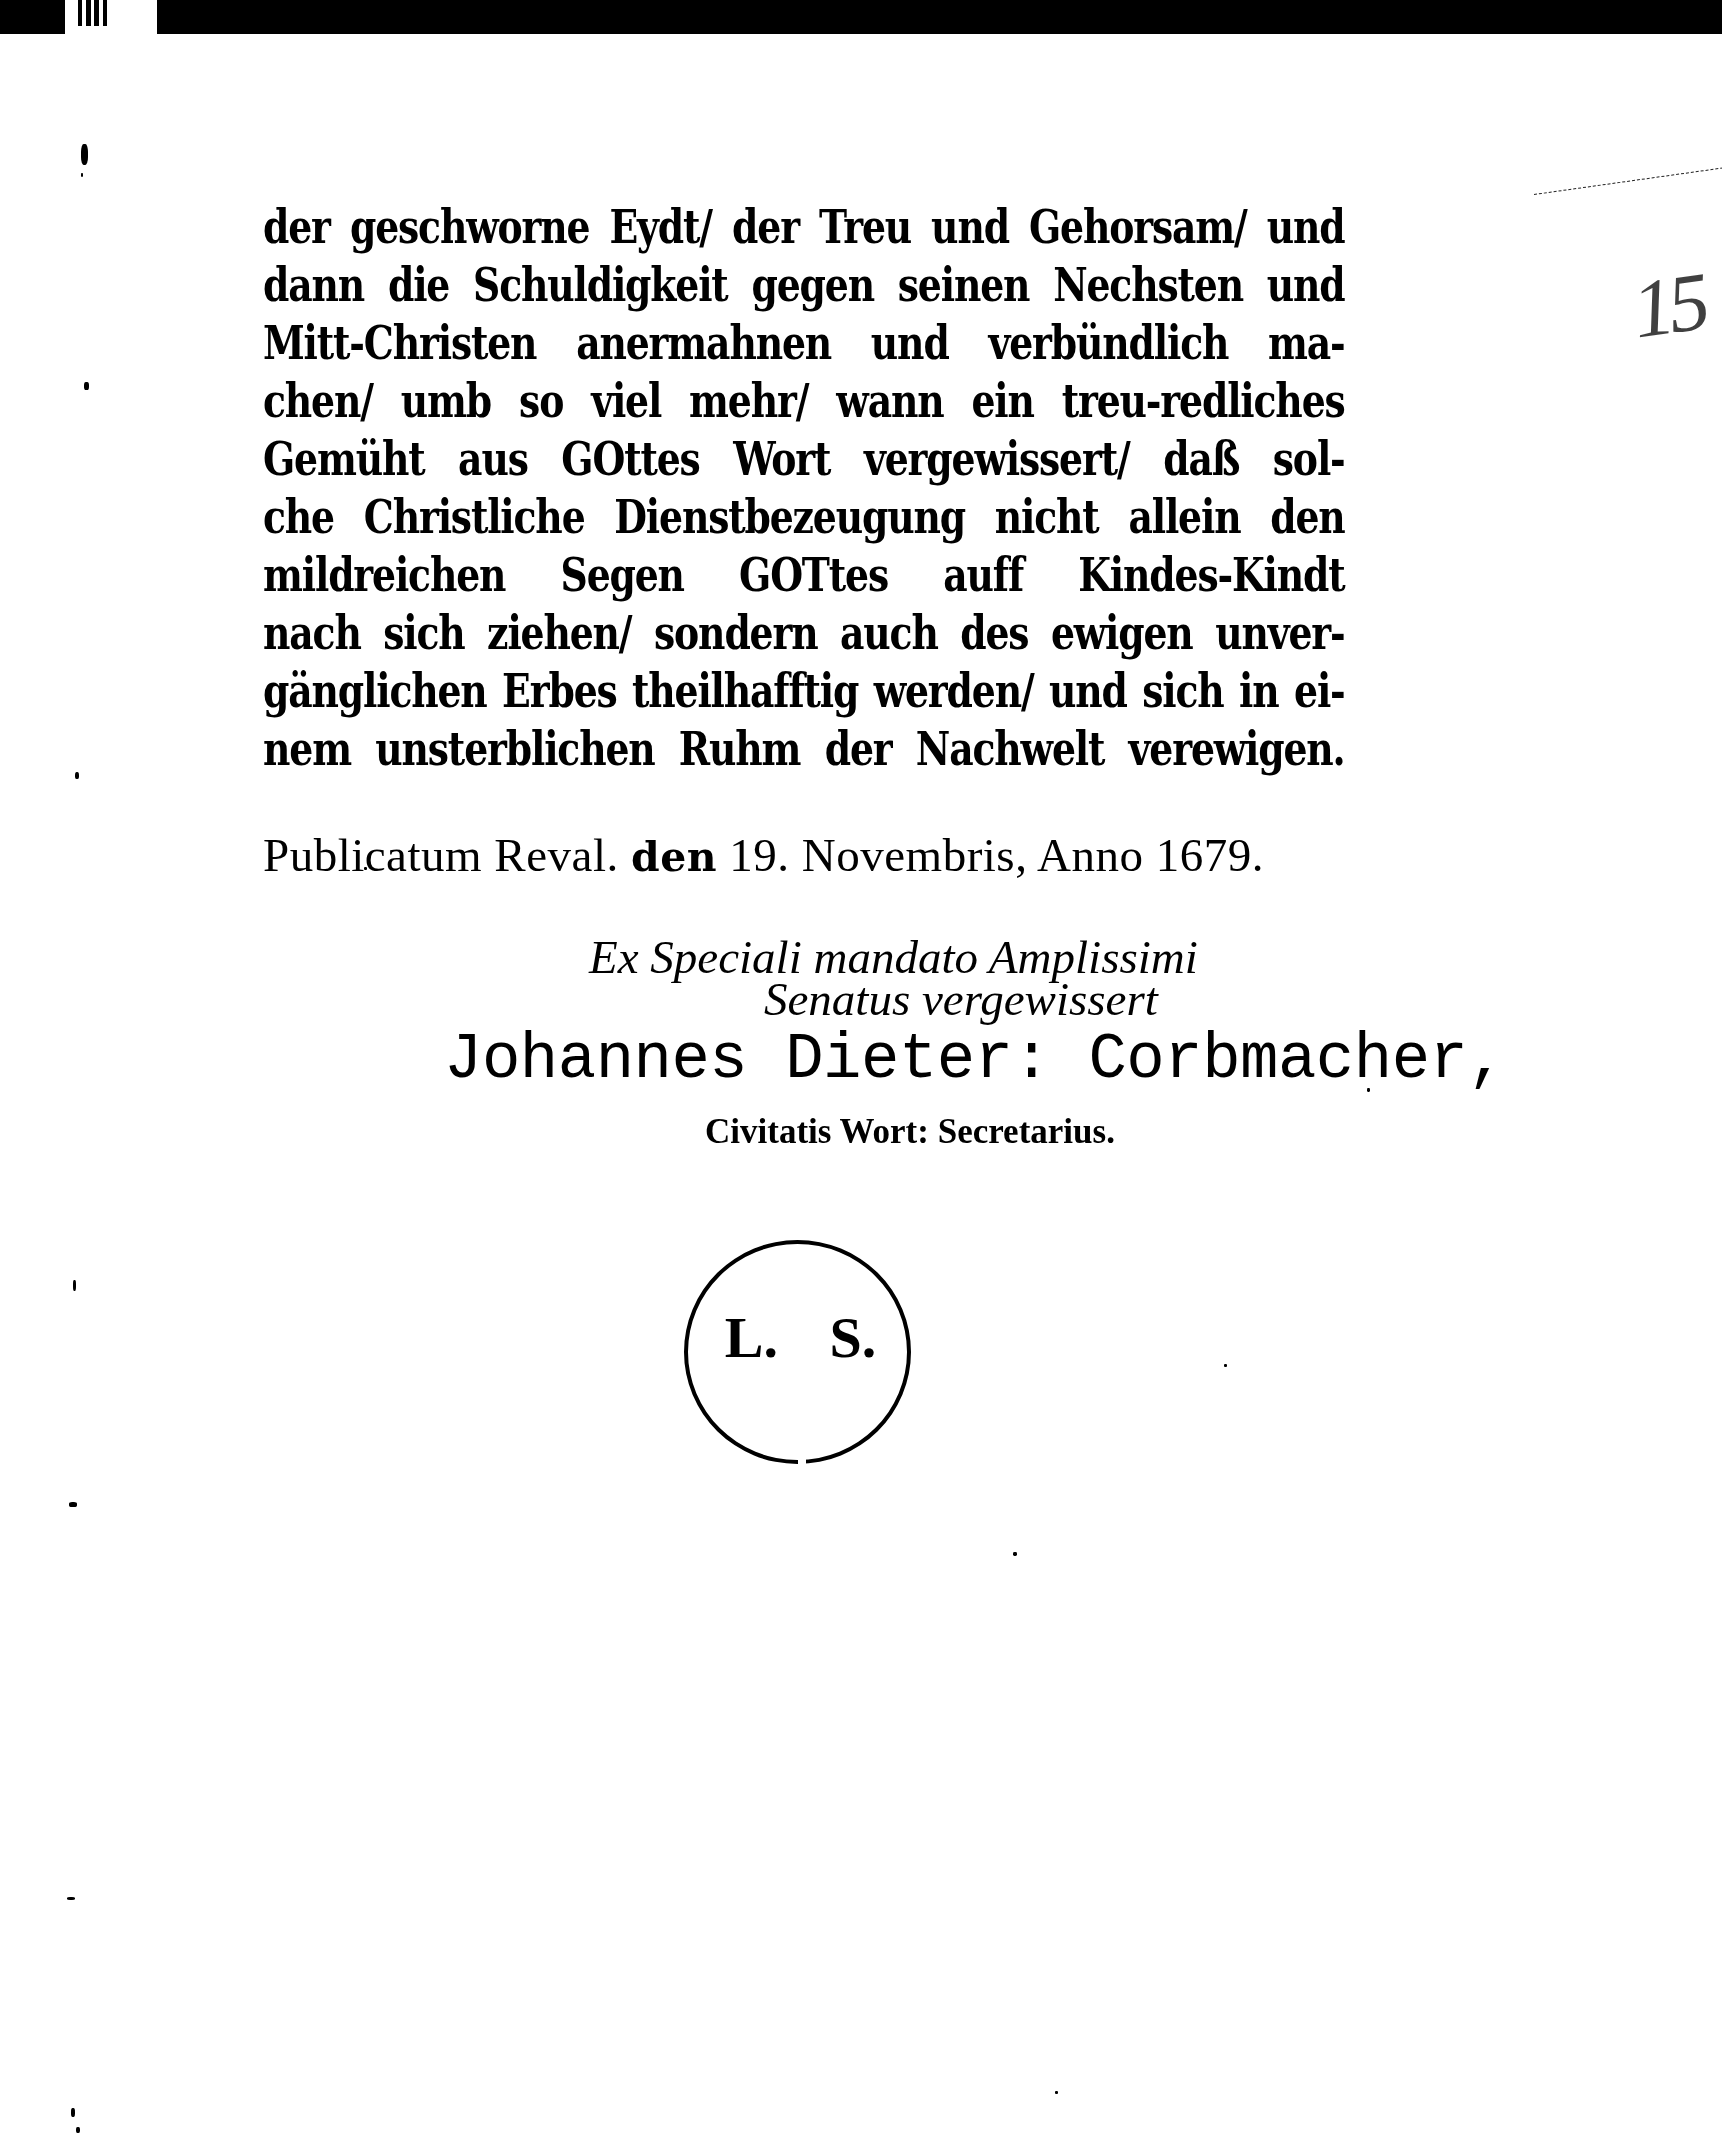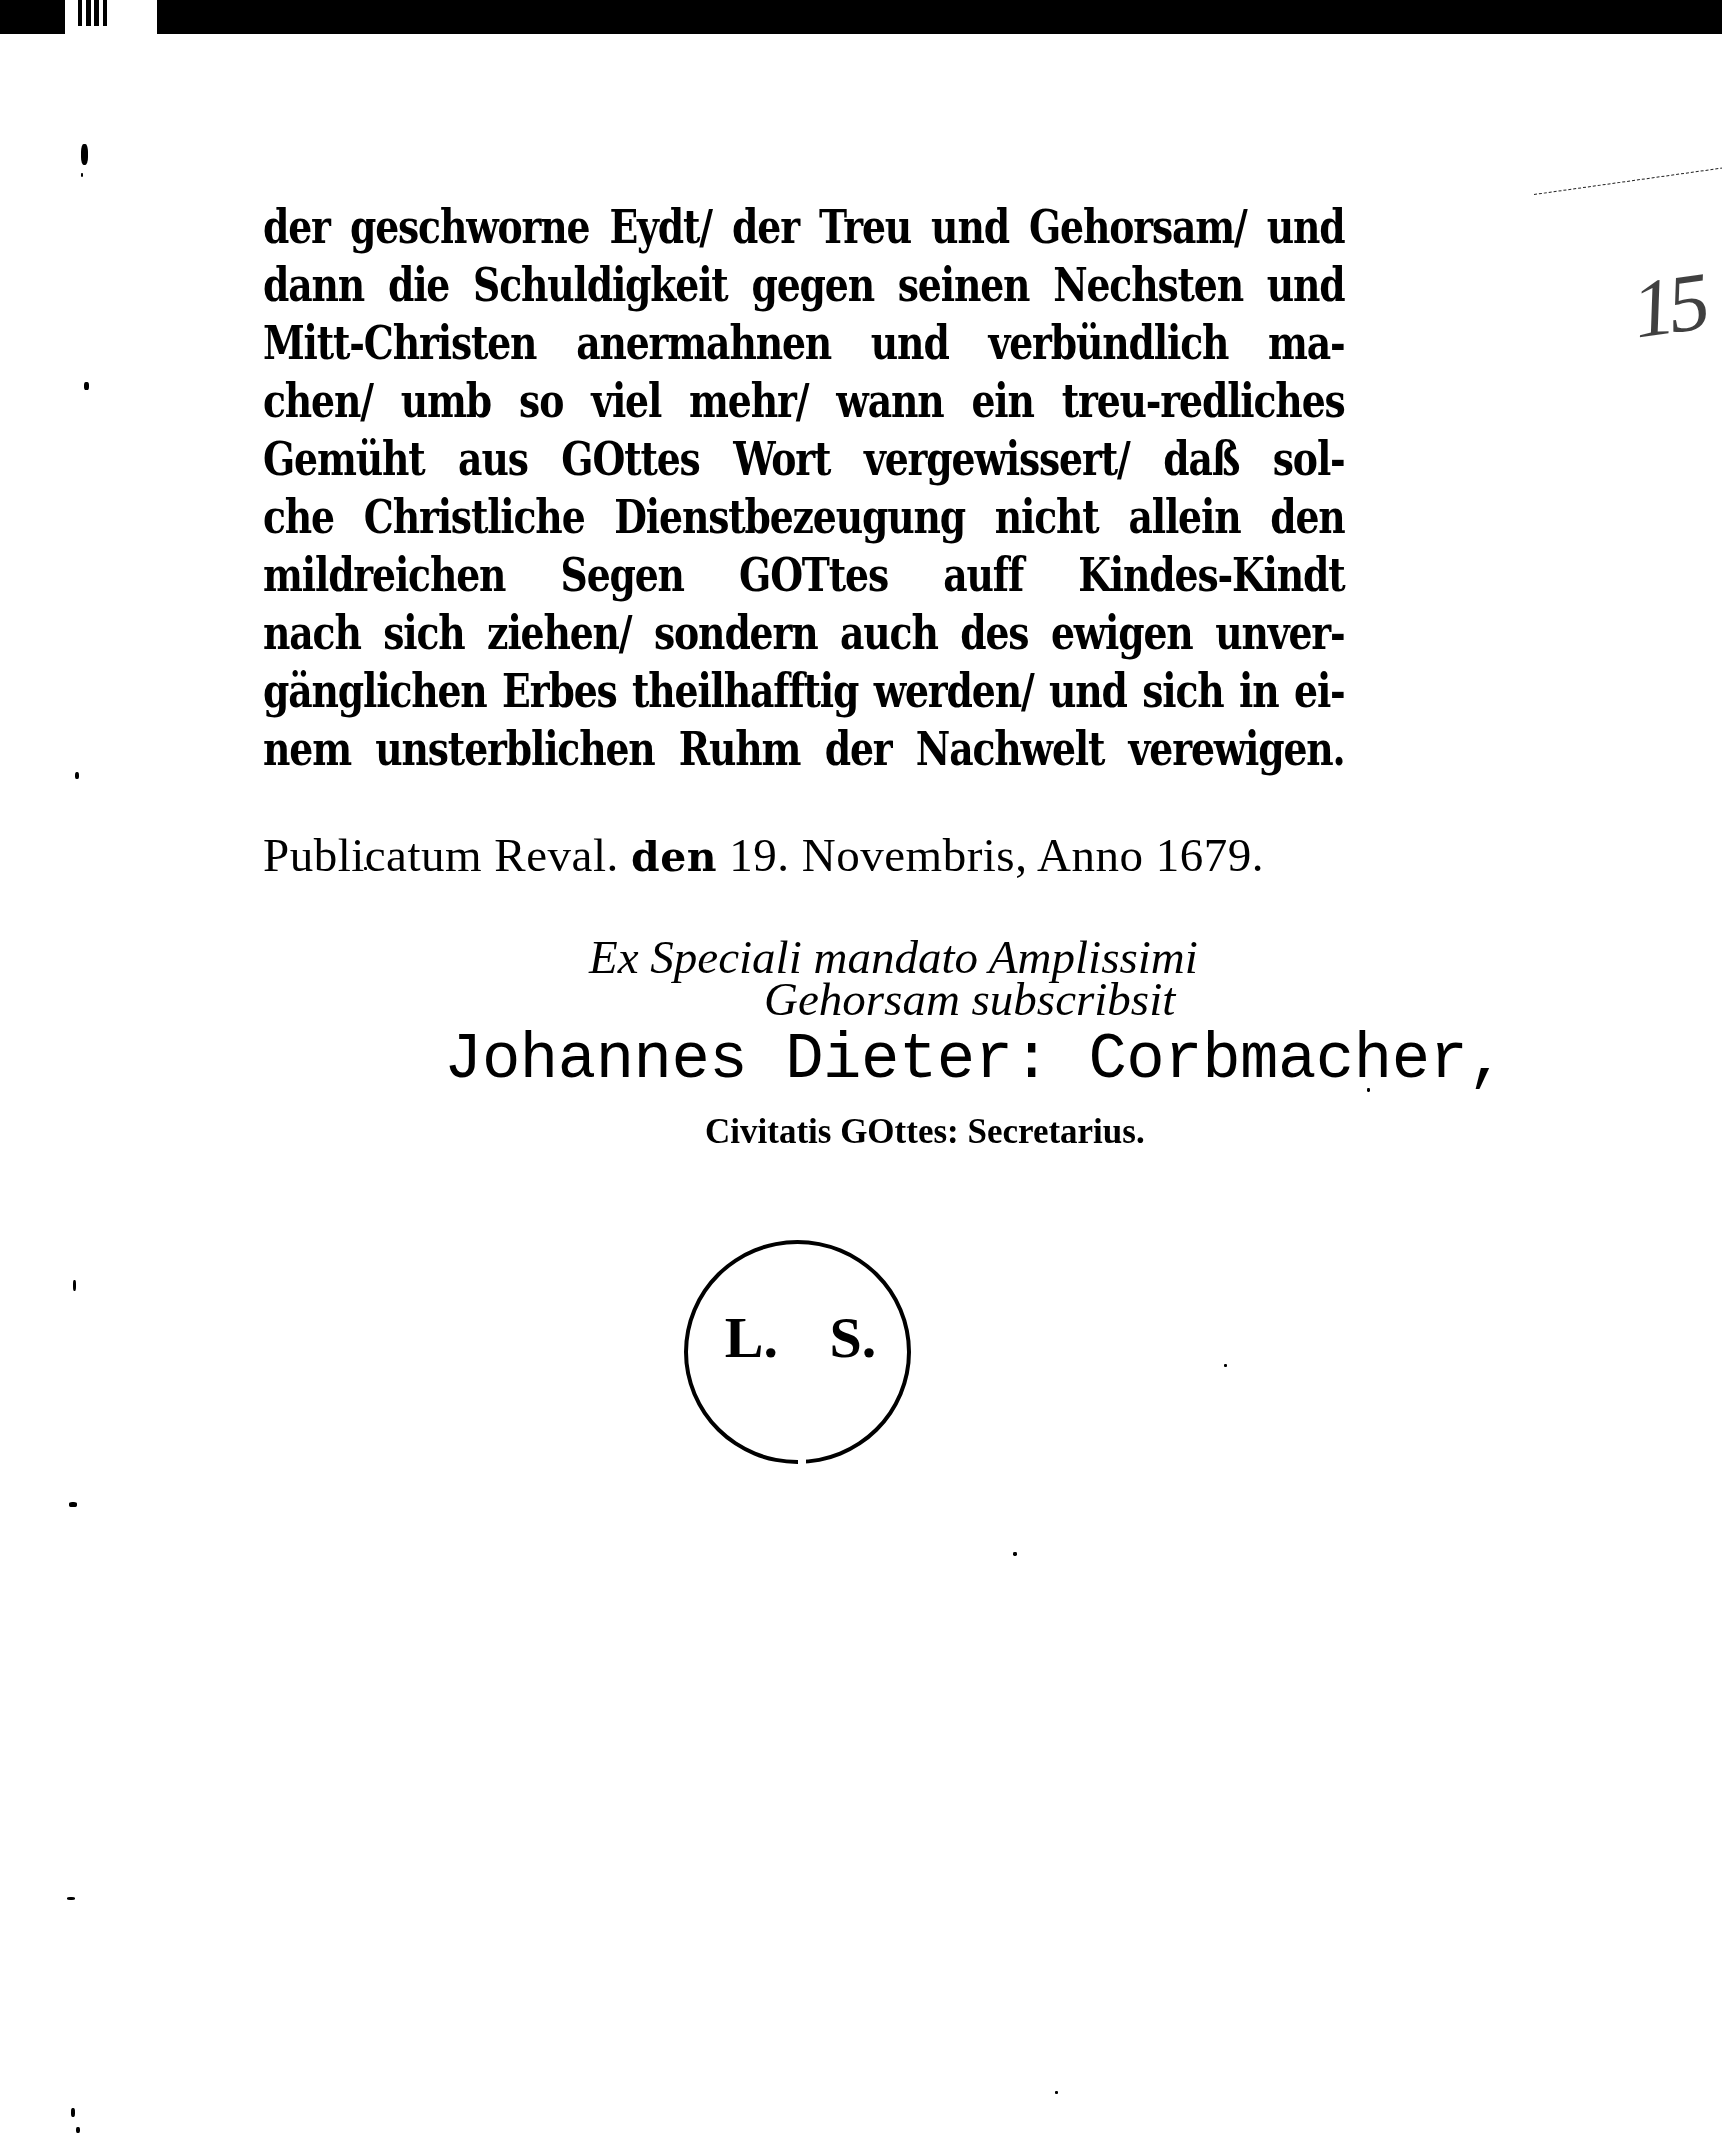--- a/index.html
+++ b/index.html
@@ -213,23 +213,23 @@
   <span class="line">gänglichen Erbes theilhafftig werden/ und sich in ei-</span>
   <span class="line">nem unsterblichen Ruhm der Nachwelt verewigen.</span>
 </div>
 
 <div class="publicatum">
   <span>Publicatum Reval. </span><span class="fraktur">den</span><span> 19. Novembris, Anno 1679.</span>
 </div>
 
 <div class="signature-block">
   <div class="sig-line1">Ex Speciali mandato Amplissimi</div>
-  <div class="sig-line2">Gehorsam subscribsit</div>
+  <div class="sig-line2">Senatus vergewissert</div>
   <div class="sig-name">Johannes Dieter: Corbmacher,</div>
-  <div class="sig-title">Civitatis GOttes: Secretarius.</div>
+  <div class="sig-title">Civitatis Wort: Secretarius.</div>
 </div>
 
 <div class="seal">
   <div class="seal-text">L. S.</div>
   <div class="seal-gap"></div>
 </div>
 
 <div class="speck" style="left:81px;top:144px;width:6.5px;height:20.5px;"></div>
 <div class="speck" style="left:81px;top:173px;width:1.9px;height:3.7px;"></div>
 <div class="speck" style="left:84px;top:382px;width:4.7px;height:8.4px;"></div>

